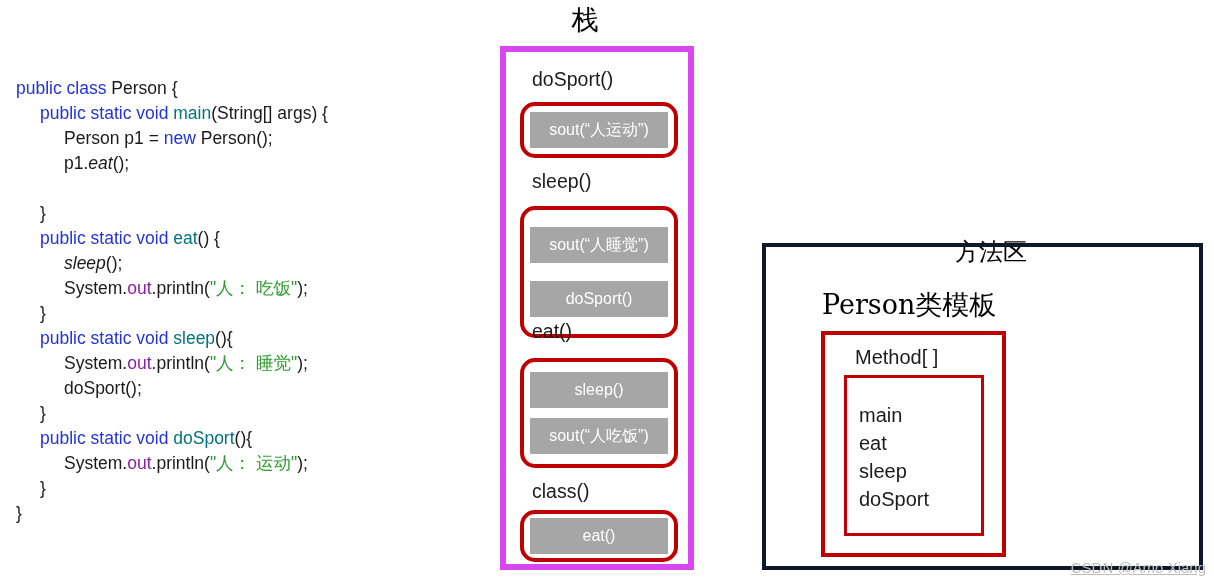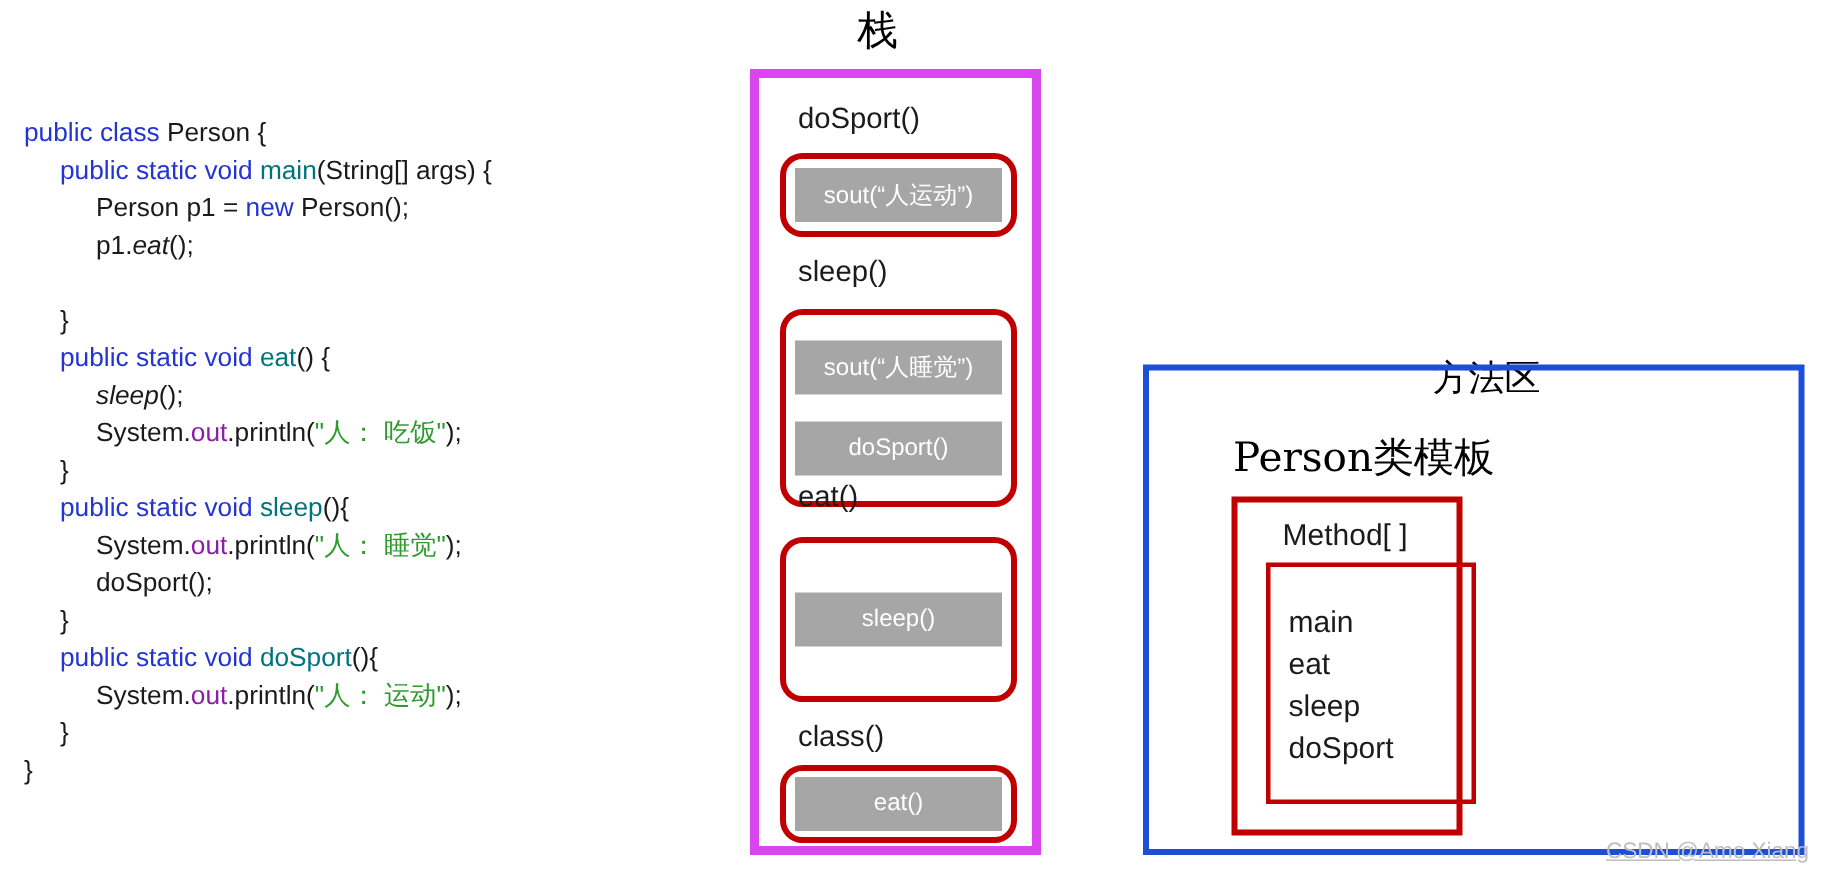--- a/index.html
+++ b/index.html
@@ -46,28 +46,28 @@
     display:flex; align-items:center; justify-content:center;
   }
 
   
   .ma-title {
     position:absolute; left:955px; top:204px;
     font-family:Liberation Serif, serif; font-size:24px; color:#000;margin-top:32px;
   }
   .ma-box {
     position:absolute; left:762px; top:243px; width:441px; height:327px;
-    border:4px solid #1d4ed8; box-sizing:border-box;
+    border:4px solid #0f172a; box-sizing:border-box;
   }
   .ma-class-title {
     position:absolute; left:56px; top:40px;
     font-family:"DejaVu Serif", serif; font-size:27px; color:#000;
   }
   .ma-red-outer {
-    position:absolute; left:55px; top:84px; width:154px; height:226px;
+    position:absolute; left:55px; top:84px; width:185px; height:226px;
     border:4px solid #c00000; box-sizing:border-box;
   }
   .ma-method-label { position:absolute; left:30px; top:11px; font-size:20px; color:#1b1b1b; }
   .ma-red-inner {
     position:absolute; left:19px; top:40px; width:140px; height:161px;
     border:3px solid #c00000; box-sizing:border-box;
     padding:23px 0 0 12px;
   }
   .ma-method-item { font-size:20px; line-height:28px; color:#1b1b1b; }
 
@@ -91,20 +91,21 @@
         <div class="s-call">sout(“人运动”)</div>
       </div>
       <div class="s-label s-label-1">sleep()</div>
       <div class="s-frame s-frame-1">
         <div class="s-call">sout(“人睡觉”)</div>
         <div class="s-call">doSport()</div>
       </div>
       <div class="s-label s-label-2">eat()</div>
       <div class="s-frame s-frame-2">
         <div class="s-call">sleep()</div>
+        <div class="s-call">sout(“人吃饭”)</div>
       </div>
       <div class="s-label s-label-3">class()</div>
       <div class="s-frame s-frame-3">
         <div class="s-call">eat()</div>
       </div>
     </div>
 
   <div class="ma-title">方法区</div>
   <div class="ma-box">
     <div class="ma-class-title">Person类模板</div>

